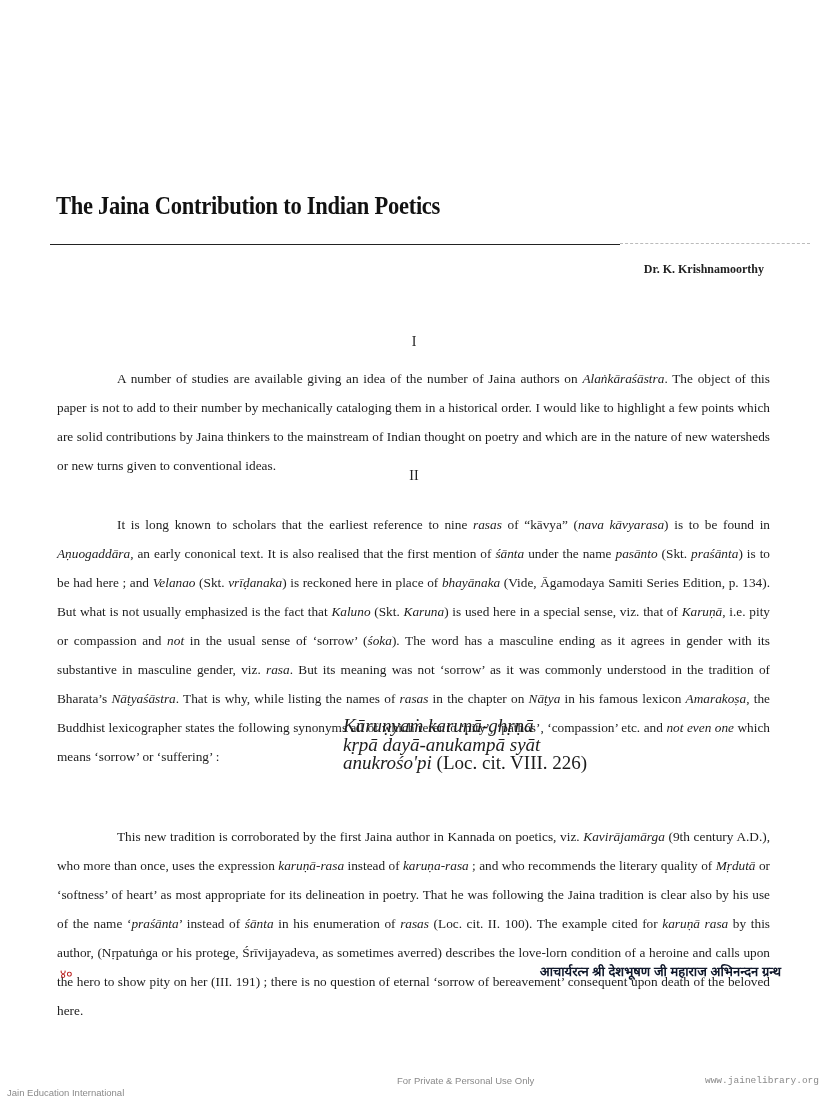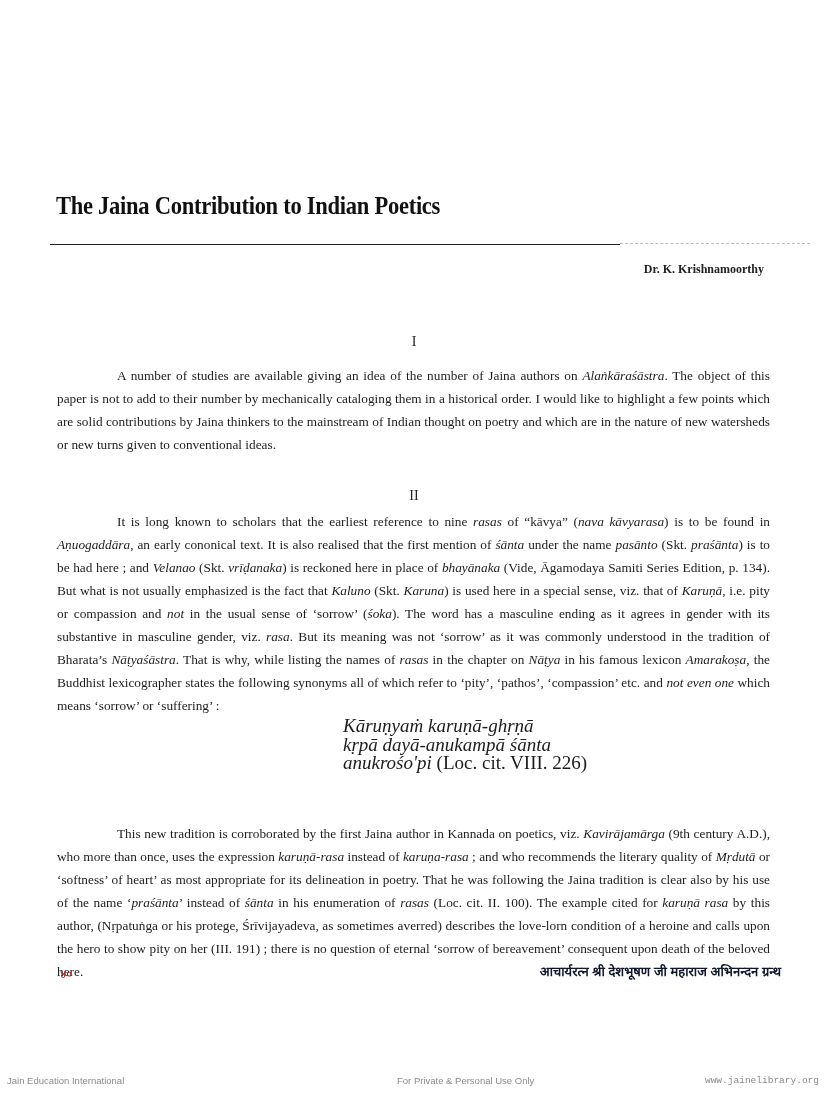--- a/index.html
+++ b/index.html
@@ -21,68 +21,68 @@
     .author {
       position: absolute; right: 64px; top: 262px;
       font-family: "Liberation Serif", serif; font-weight: bold; font-size: 12px; color: #222;
     }
     .section-num {
       position: absolute; left: 0; width: 828px; text-align: center;
       font-family: "Liberation Serif", serif; font-size: 14px; color: #222;
     }
     .para {
       position: absolute; left: 57px; width: 713px;
-      font-family: "Liberation Serif", serif; font-size: 13.3px; line-height: 23px;
+      font-family: "Liberation Serif", serif; font-size: 13.3px; line-height: 29px;
       text-align: justify; color: #1c1c1c;
     }
     .para .indent { display: inline-block; width: 60px; }
     i { font-style: italic; }
     .verse {
       position: absolute; left: 343px; top: 717px;
       font-family: "Liberation Serif", serif; font-size: 19px; line-height: 18.5px; color: #1c1c1c;
     }
     .page-num {
       position: absolute; left: 60px; top: 965px;
       font-family: "DejaVu Sans", sans-serif; font-size: 12px; color: #b91c1c;
     }
     .running-foot {
       position: absolute; right: 47px; top: 962px;
       font-family: Liberation Sans, sans-serif; font-weight: bold; font-size: 13px; color: #0f172a;
     }
     .footer {
       position: absolute; top: 1075px; font-family: "Liberation Sans", sans-serif;
       font-size: 9.5px; color: #8a8a8a;
     }
-    .footer.left { left: 7px; }
+    .footer.left { left: 7px; margin-top: 12px; }
     .footer.center { left: 357px; margin-left: 40px; }
     .footer.right { right: 9px; font-family: Liberation Mono, monospace; }
   </style>
 </head>
 <body>
 
 <div class="title">The Jaina Contribution to Indian Poetics</div>
 <div class="rule-solid"></div>
 <div class="rule-faint"></div>
 <div class="author">Dr. K. Krishnamoorthy</div>
 
 <div class="section-num" style="top:334px;">I</div>
 
 <div class="para" style="top:364px;">
   <span class="indent"></span><span>A number of studies are available giving an idea of the number of Jaina authors on <i>Alaṅkāraśāstra</i>. The object of this paper is not to add to their number by mechanically cataloging them in a historical order. I would like to highlight a few points which are solid contributions by Jaina thinkers to the mainstream of Indian thought on poetry and which are in the nature of new watersheds or new turns given to conventional ideas.</span>
 </div>
 
-<div class="section-num" style="top:488px;">II</div>
+<div class="section-num" style="top:468px;">II</div>
 
 <div class="para" style="top:510px;">
   <span class="indent"></span><span>It is long known to scholars that the earliest reference to nine <i>rasas</i> of “kāvya” (<i>nava kāvyarasa</i>) is to be found in <i>Aṇuogaddāra</i>, an early cononical text. It is also realised that the first mention of <i>śānta</i> under the name <i>pasānto</i> (Skt. <i>praśānta</i>) is to be had here ; and <i>Velanao</i> (Skt. <i>vrīḍanaka</i>) is reckoned here in place of <i>bhayānaka</i> (Vide, Āgamodaya Samiti Series Edition, p. 134). But what is not usually emphasized is the fact that <i>Kaluno</i> (Skt. <i>Karuna</i>) is used here in a special sense, viz. that of <i>Karuṇā</i>, i.e. pity or compassion and <i>not</i> in the usual sense of ‘sorrow’ (<i>śoka</i>). The word has a masculine ending as it agrees in gender with its substantive in masculine gender, viz. <i>rasa</i>. But its meaning was not ‘sorrow’ as it was commonly understood in the tradition of Bharata’s <i>Nāṭyaśāstra</i>. That is why, while listing the names of <i>rasas</i> in the chapter on <i>Nāṭya</i> in his famous lexicon <i>Amarakoṣa</i>, the Buddhist lexicographer states the following synonyms all of which refer to ‘pity’, ‘pathos’, ‘compassion’ etc. and <i>not even one</i> which means ‘sorrow’ or ‘suffering’ :</span>
 </div>
 
 <div class="verse">
   <div><i>Kāruṇyaṁ karuṇā-ghṛṇā</i></div>
-  <div><i>kṛpā dayā-anukampā śānta</i></div>
+  <div><i>kṛpā dayā-anukampā syāt</i></div>
   <div><i>anukrośo'pi</i><span> (Loc. cit. VIII. 226)</span></div>
 </div>
 
 <div class="para" style="top:795px;margin-top:27px;">
   <span class="indent"></span><span>This new tradition is corroborated by the first Jaina author in Kannada on poetics, viz. <i>Kavirājamārga</i> (9th century A.D.), who more than once, uses the expression <i>karuṇā-rasa</i> instead of <i>karuṇa-rasa</i> ; and who recommends the literary quality of <i>Mṛdutā</i> or ‘softness’ of heart’ as most appropriate for its delineation in poetry. That he was following the Jaina tradition is clear also by his use of the name ‘<i>praśānta</i>’ instead of <i>śānta</i> in his enumeration of <i>rasas</i> (Loc. cit. II. 100). The example cited for <i>karuṇā rasa</i> by this author, (Nṛpatuṅga or his protege, Śrīvijayadeva, as sometimes averred) describes the love-lorn condition of a heroine and calls upon the hero to show pity on her (III. 191) ; there is no question of eternal ‘sorrow of bereavement’ consequent upon death of the beloved here.</span>
 </div>
 
 <div class="page-num">४०</div>
 <div class="running-foot">आचार्यरत्न श्री देशभूषण जी महाराज अभिनन्दन ग्रन्थ</div>
 

